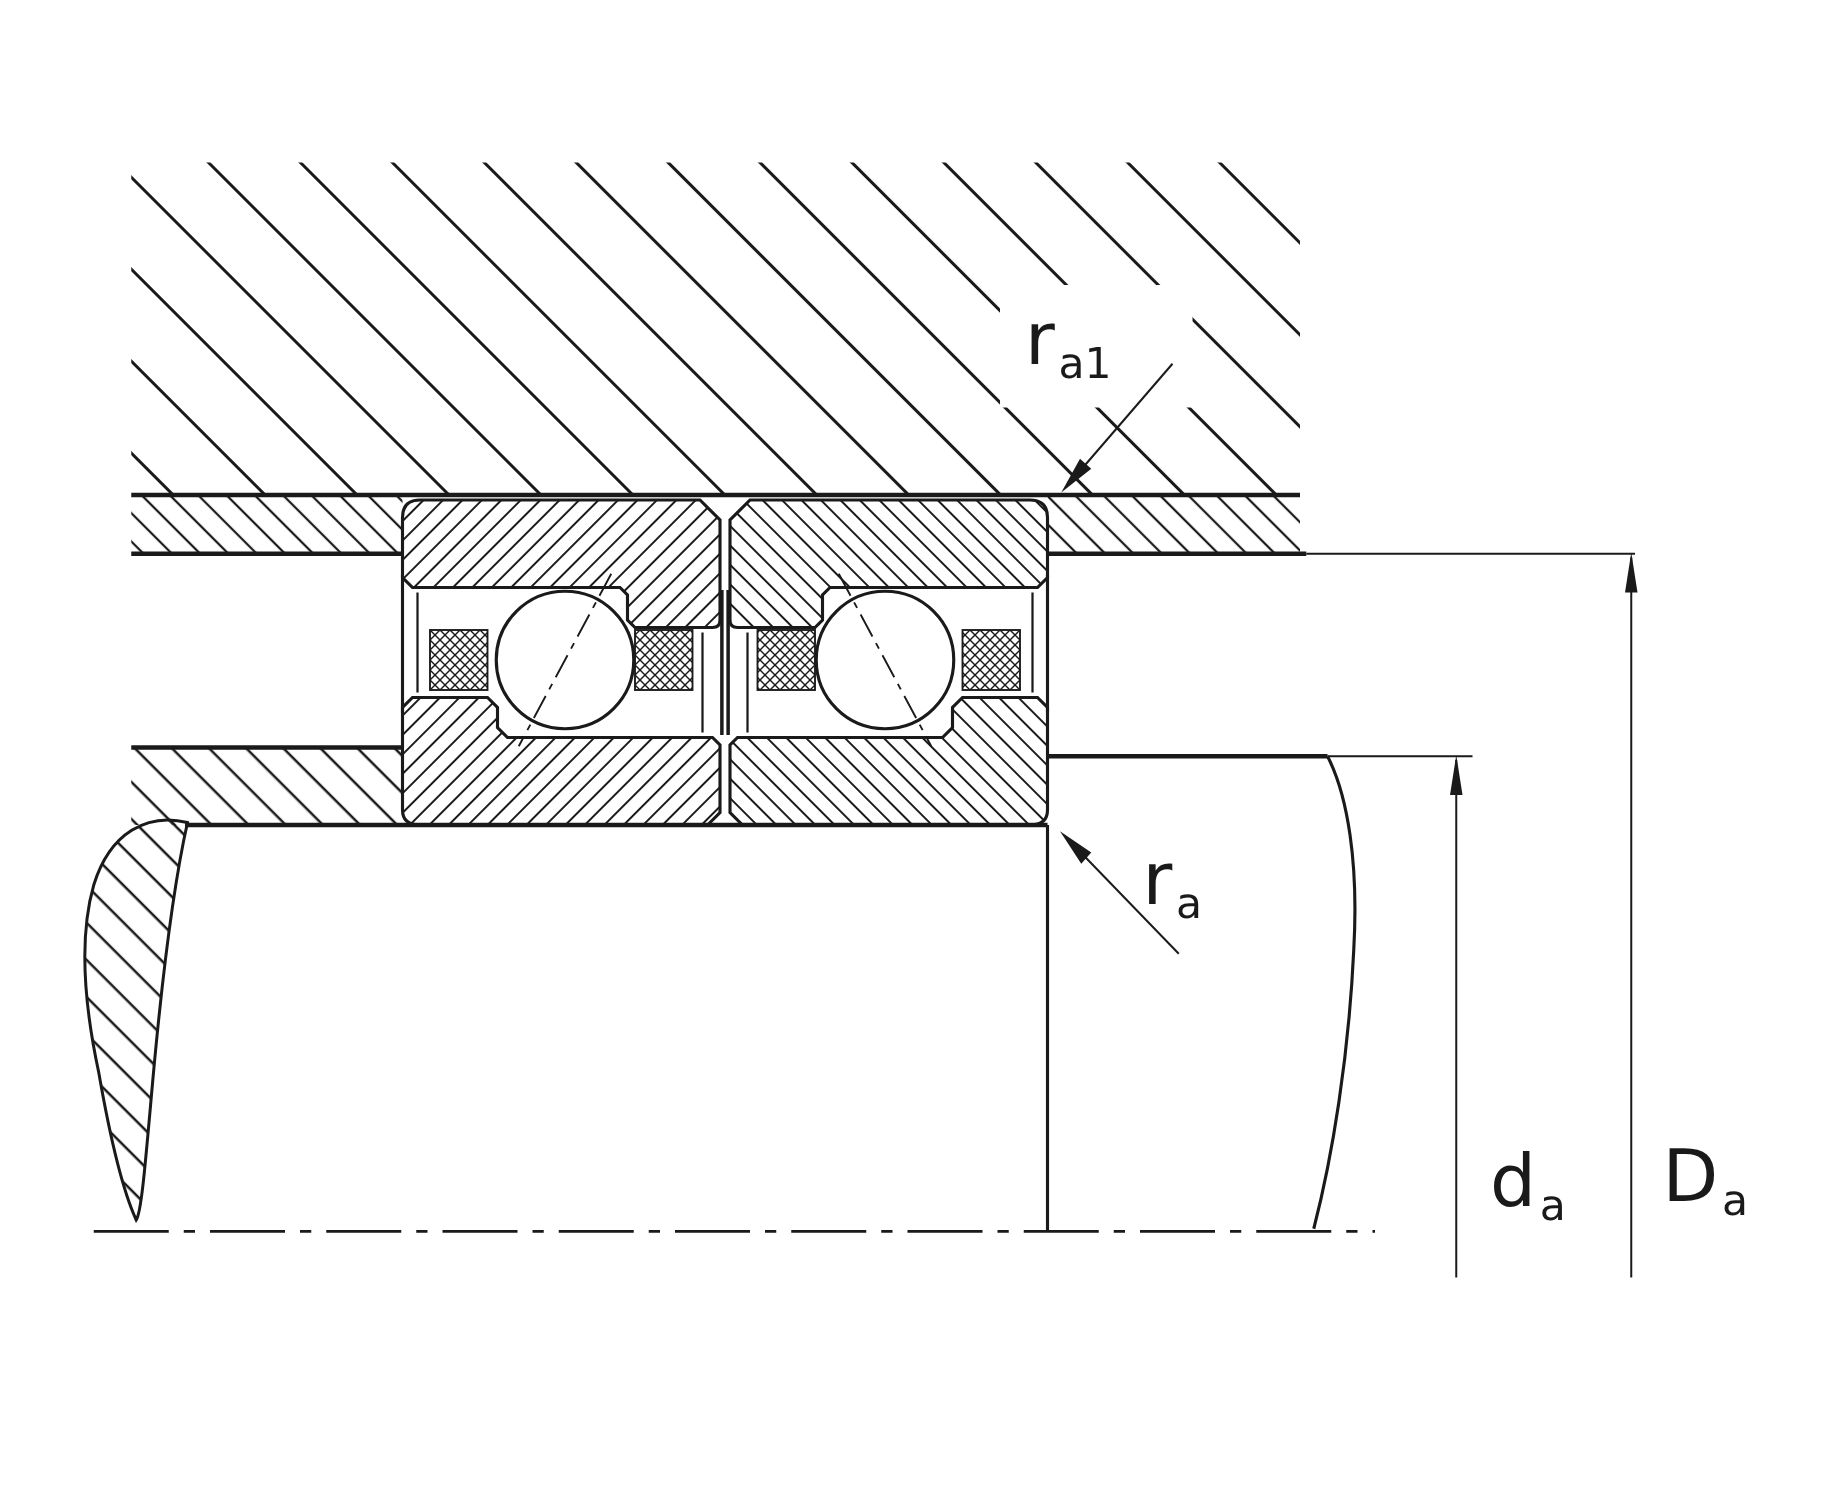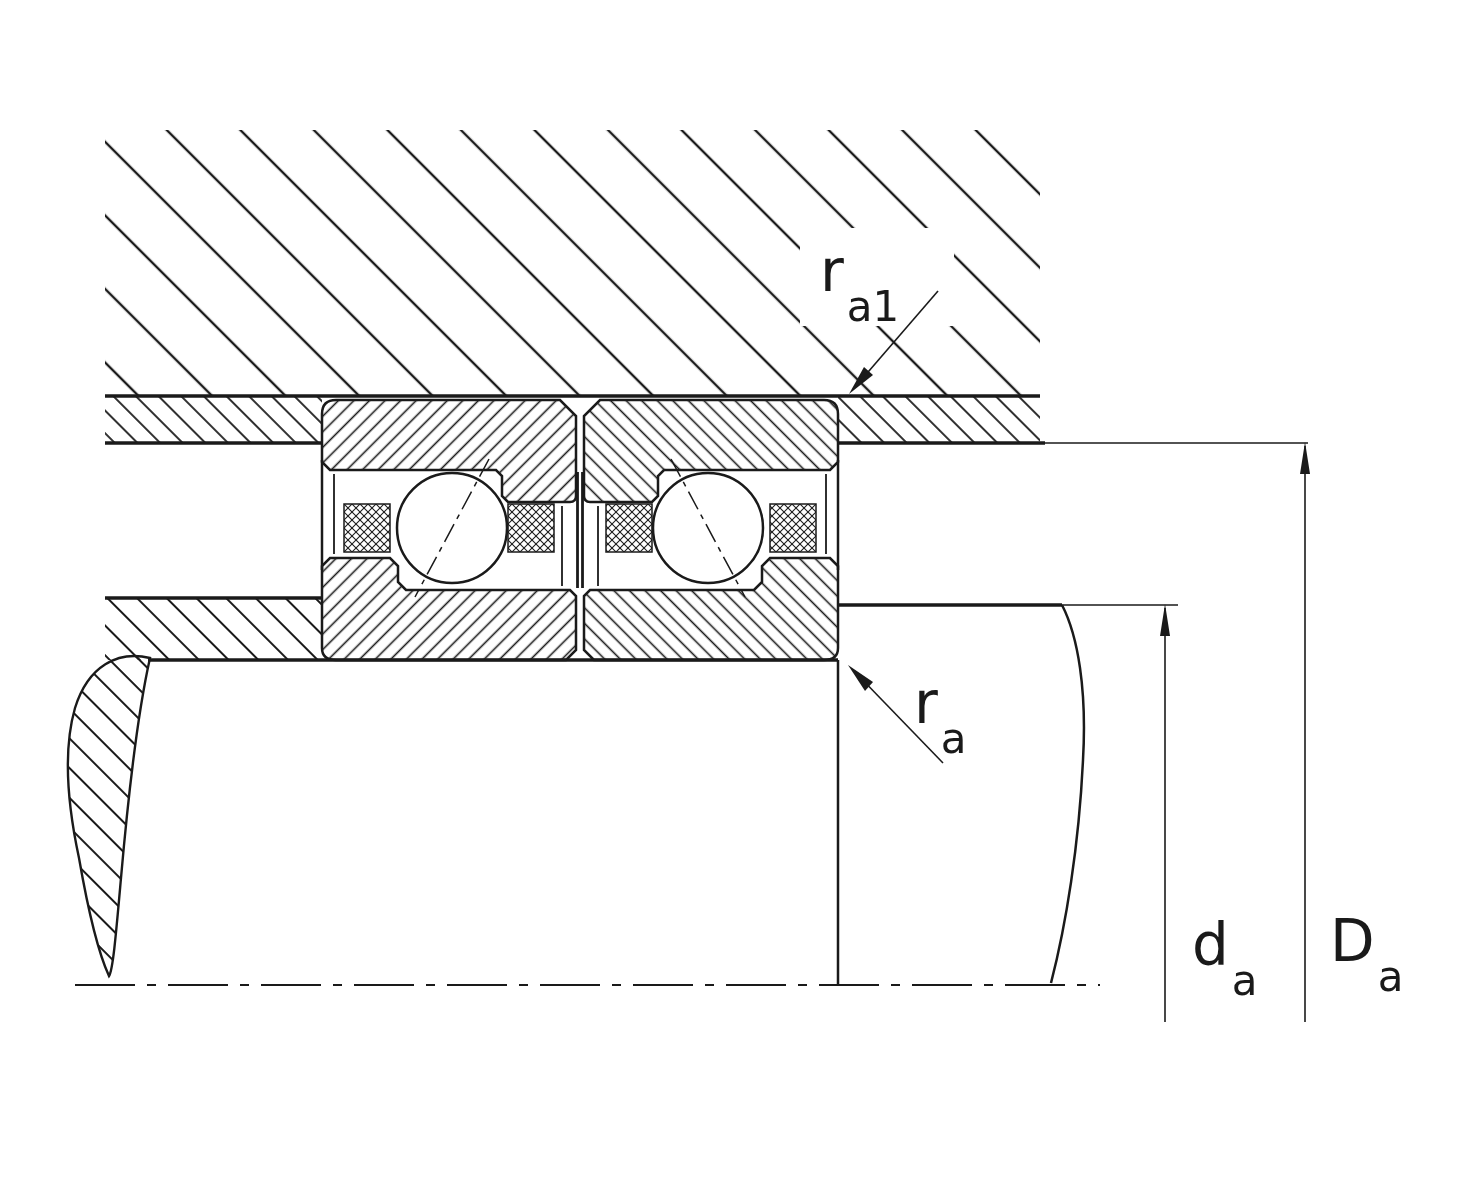--- a/index.html
+++ b/index.html
@@ -2,21 +2,21 @@
 <html><head>
 <meta charset="utf-8">
 <style>
   html,body{margin:0;padding:0;background:#fff;}
   #stage{position:relative;width:1466px;height:1200px;background:#fff;overflow:hidden;
          font-family:"DejaVu Sans","Liberation Sans",sans-serif;}
   svg{position:absolute;left:0;top:0;}
   .ln{stroke:#1a1a1a;fill:none;}
   .dim-label{position:absolute;display:flex;align-items:flex-start;color:#1a1a1a;}
   .dim-label .base{font-size:58px;line-height:1;}
-  .dim-label .sub{font-size:42px;line-height:1;margin-top:44px;margin-left:3px;}
+  .dim-label .sub{font-size:34px;line-height:1;margin-top:32px;margin-left:3px;}
 </style>
 </head>
 <body>
 
 <div id="stage">
 
 <svg width="1466" height="1200" viewBox="0 0 1466 1200">
   <defs>
     <pattern id="hatch-housing" patternUnits="userSpaceOnUse" width="52" height="52" patternTransform="rotate(-45)">
       <line x1="26" y1="-2" x2="26" y2="54" stroke="#1a1a1a" stroke-width="2.4"></line>

